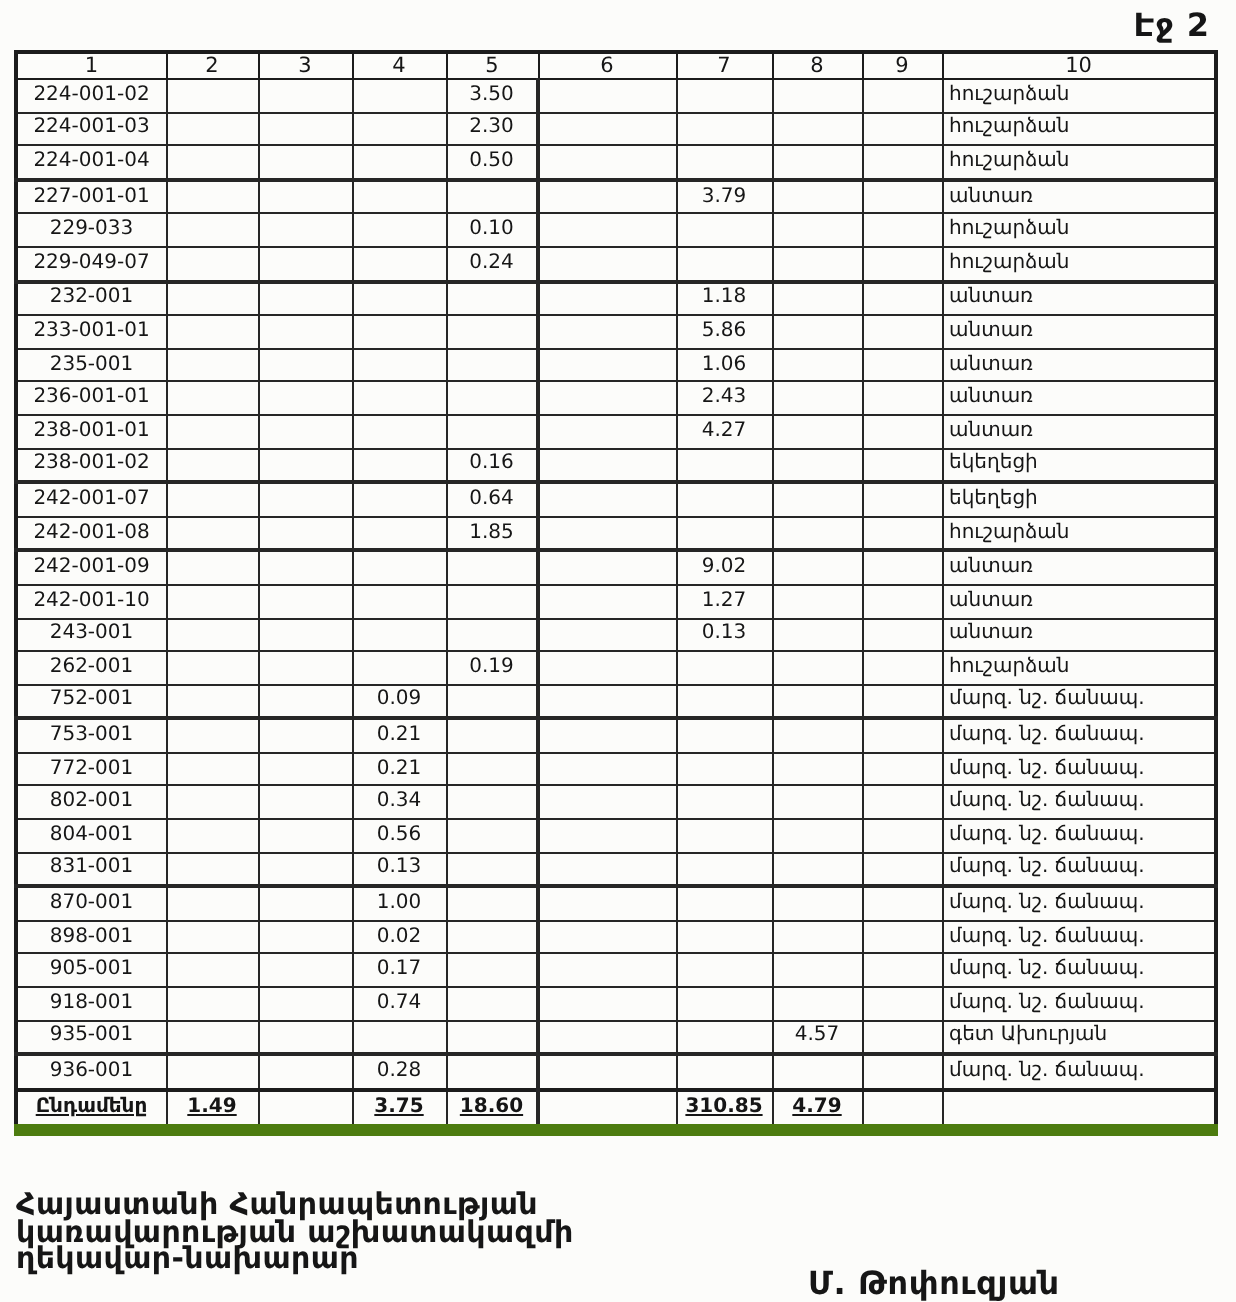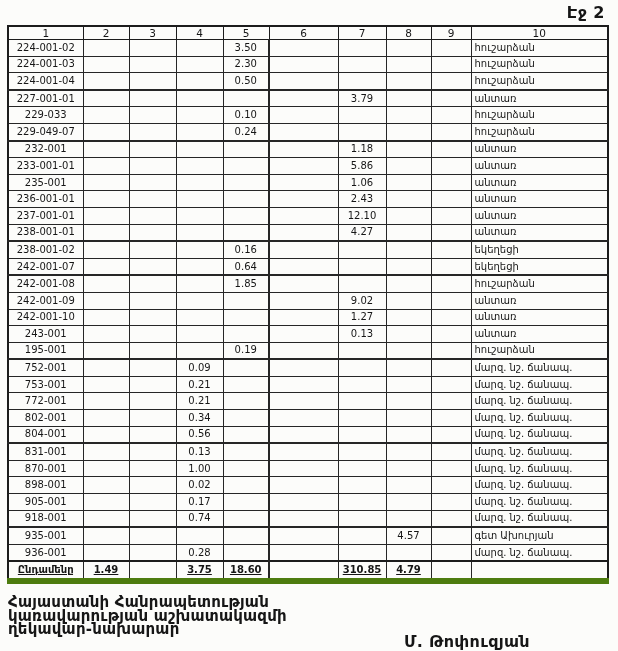--- a/index.html
+++ b/index.html
@@ -193,32 +193,20 @@
         <td class="c-val"></td>
         <td class="c-val"></td>
         <td class="c-val"></td>
         <td class="c-val"></td>
         <td class="c-val">2.43</td>
         <td class="c-val"></td>
         <td class="c-val"></td>
         <td class="c-type">անտառ</td>
       </tr>
       <tr>
-        <td class="c-code">237-001-01</td>
-        <td class="c-val"></td>
-        <td class="c-val"></td>
-        <td class="c-val"></td>
-        <td class="c-val"></td>
-        <td class="c-val"></td>
-        <td class="c-val">12.10</td>
-        <td class="c-val"></td>
-        <td class="c-val"></td>
-        <td class="c-type">անտառ</td>
-      </tr>
-      <tr>
         <td class="c-code">238-001-01</td>
         <td class="c-val"></td>
         <td class="c-val"></td>
         <td class="c-val"></td>
         <td class="c-val"></td>
         <td class="c-val"></td>
         <td class="c-val">4.27</td>
         <td class="c-val"></td>
         <td class="c-val"></td>
         <td class="c-type">անտառ</td>
@@ -289,21 +277,21 @@
         <td class="c-val"></td>
         <td class="c-val"></td>
         <td class="c-val"></td>
         <td class="c-val"></td>
         <td class="c-val">0.13</td>
         <td class="c-val"></td>
         <td class="c-val"></td>
         <td class="c-type">անտառ</td>
       </tr>
       <tr>
-        <td class="c-code">195-001</td>
+        <td class="c-code">262-001</td>
         <td class="c-val"></td>
         <td class="c-val"></td>
         <td class="c-val"></td>
         <td class="c-val">0.19</td>
         <td class="c-val"></td>
         <td class="c-val"></td>
         <td class="c-val"></td>
         <td class="c-val"></td>
         <td class="c-type">հուշարձան</td>
       </tr>

